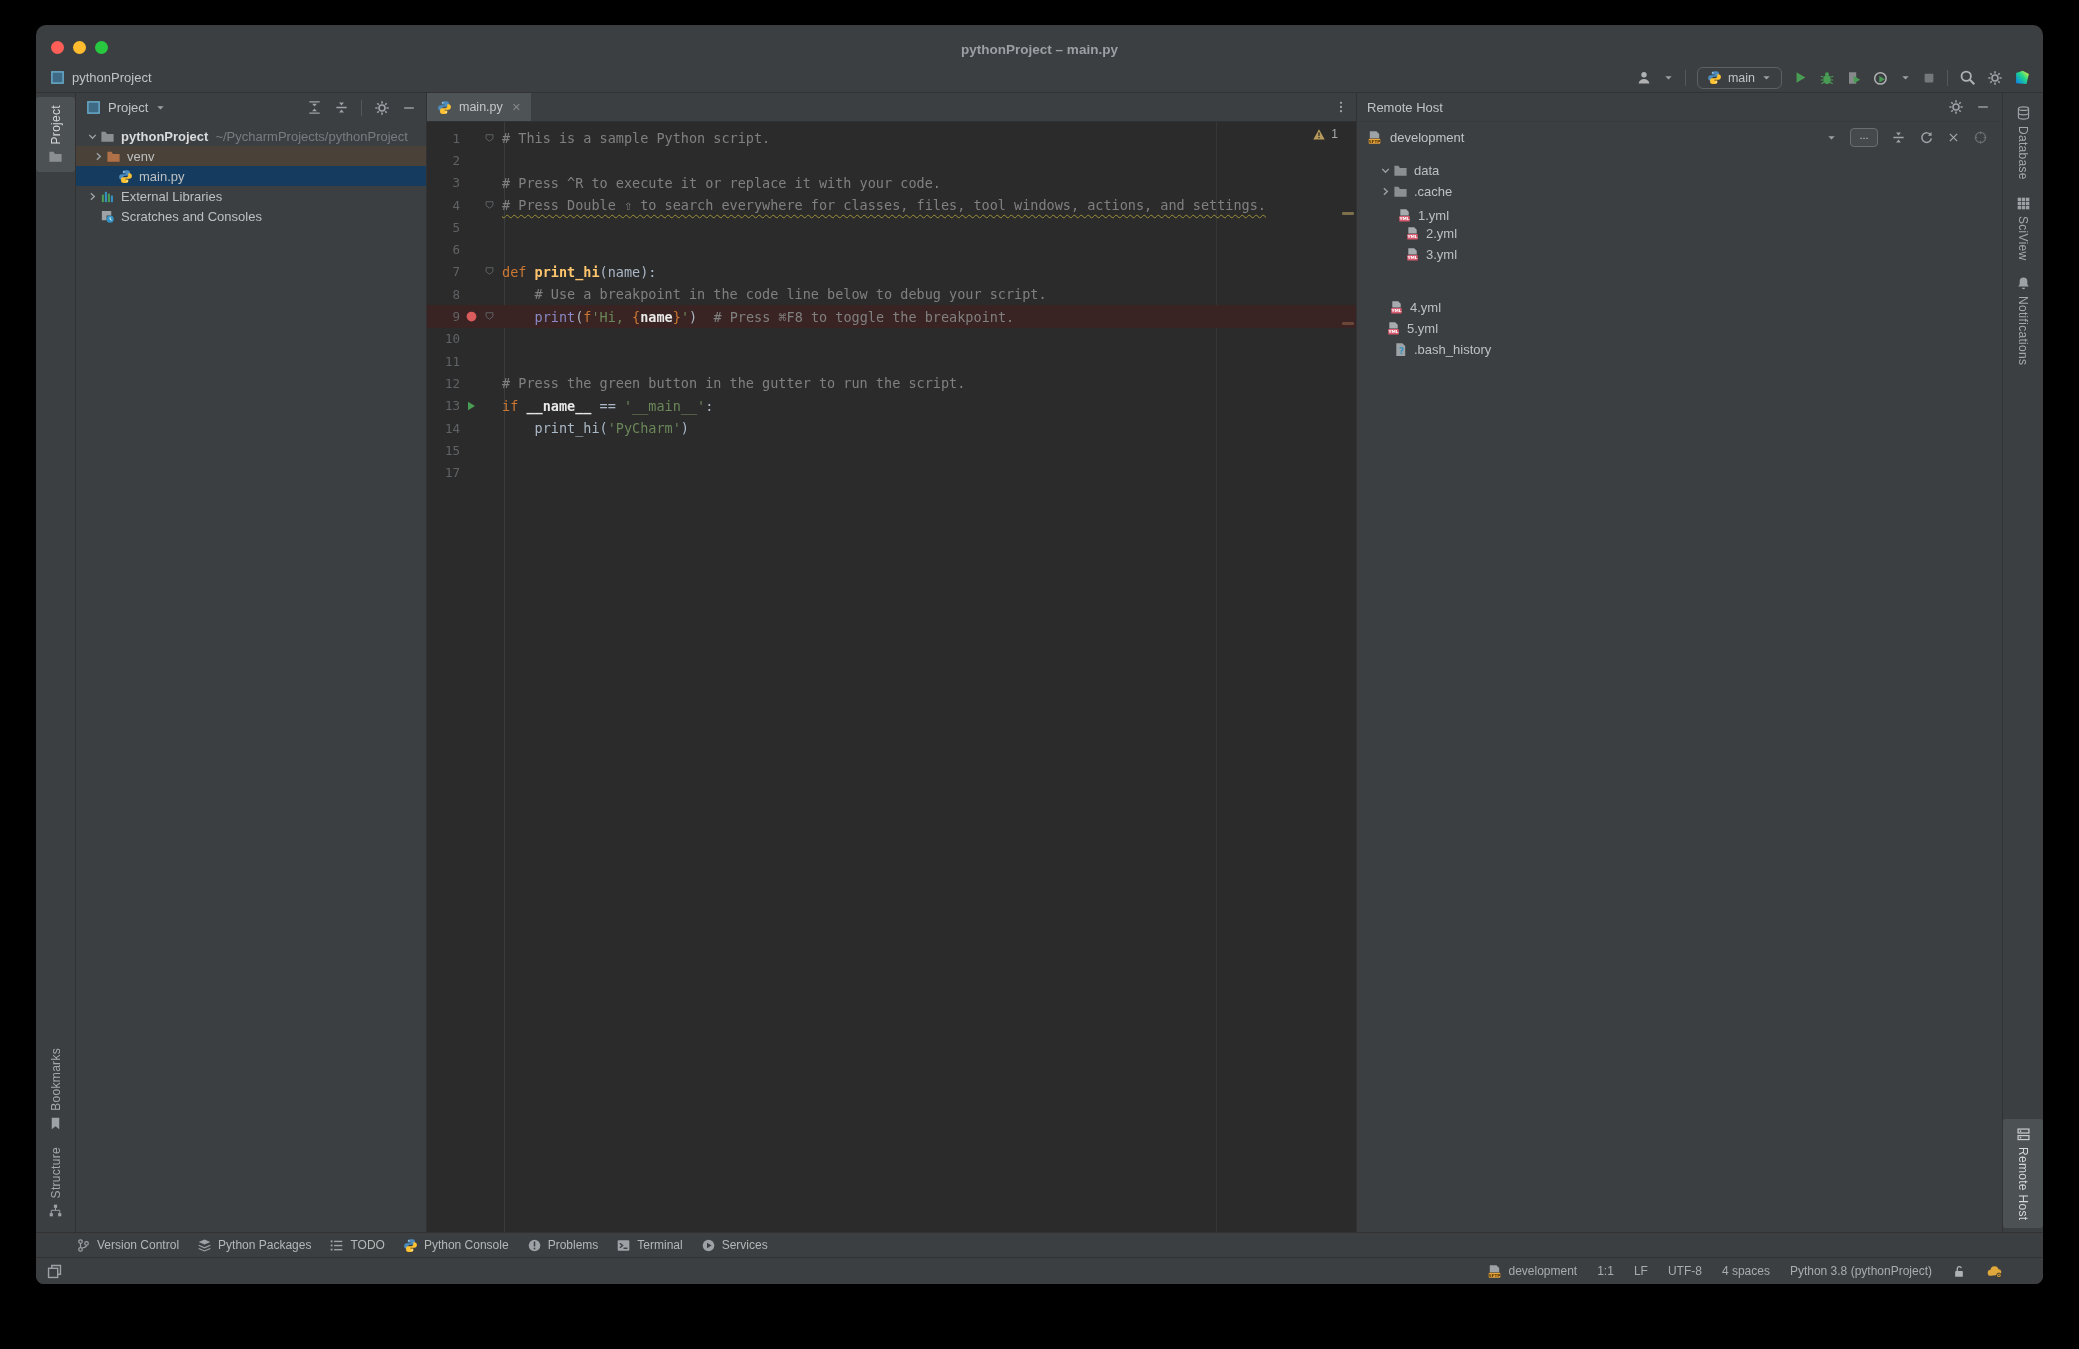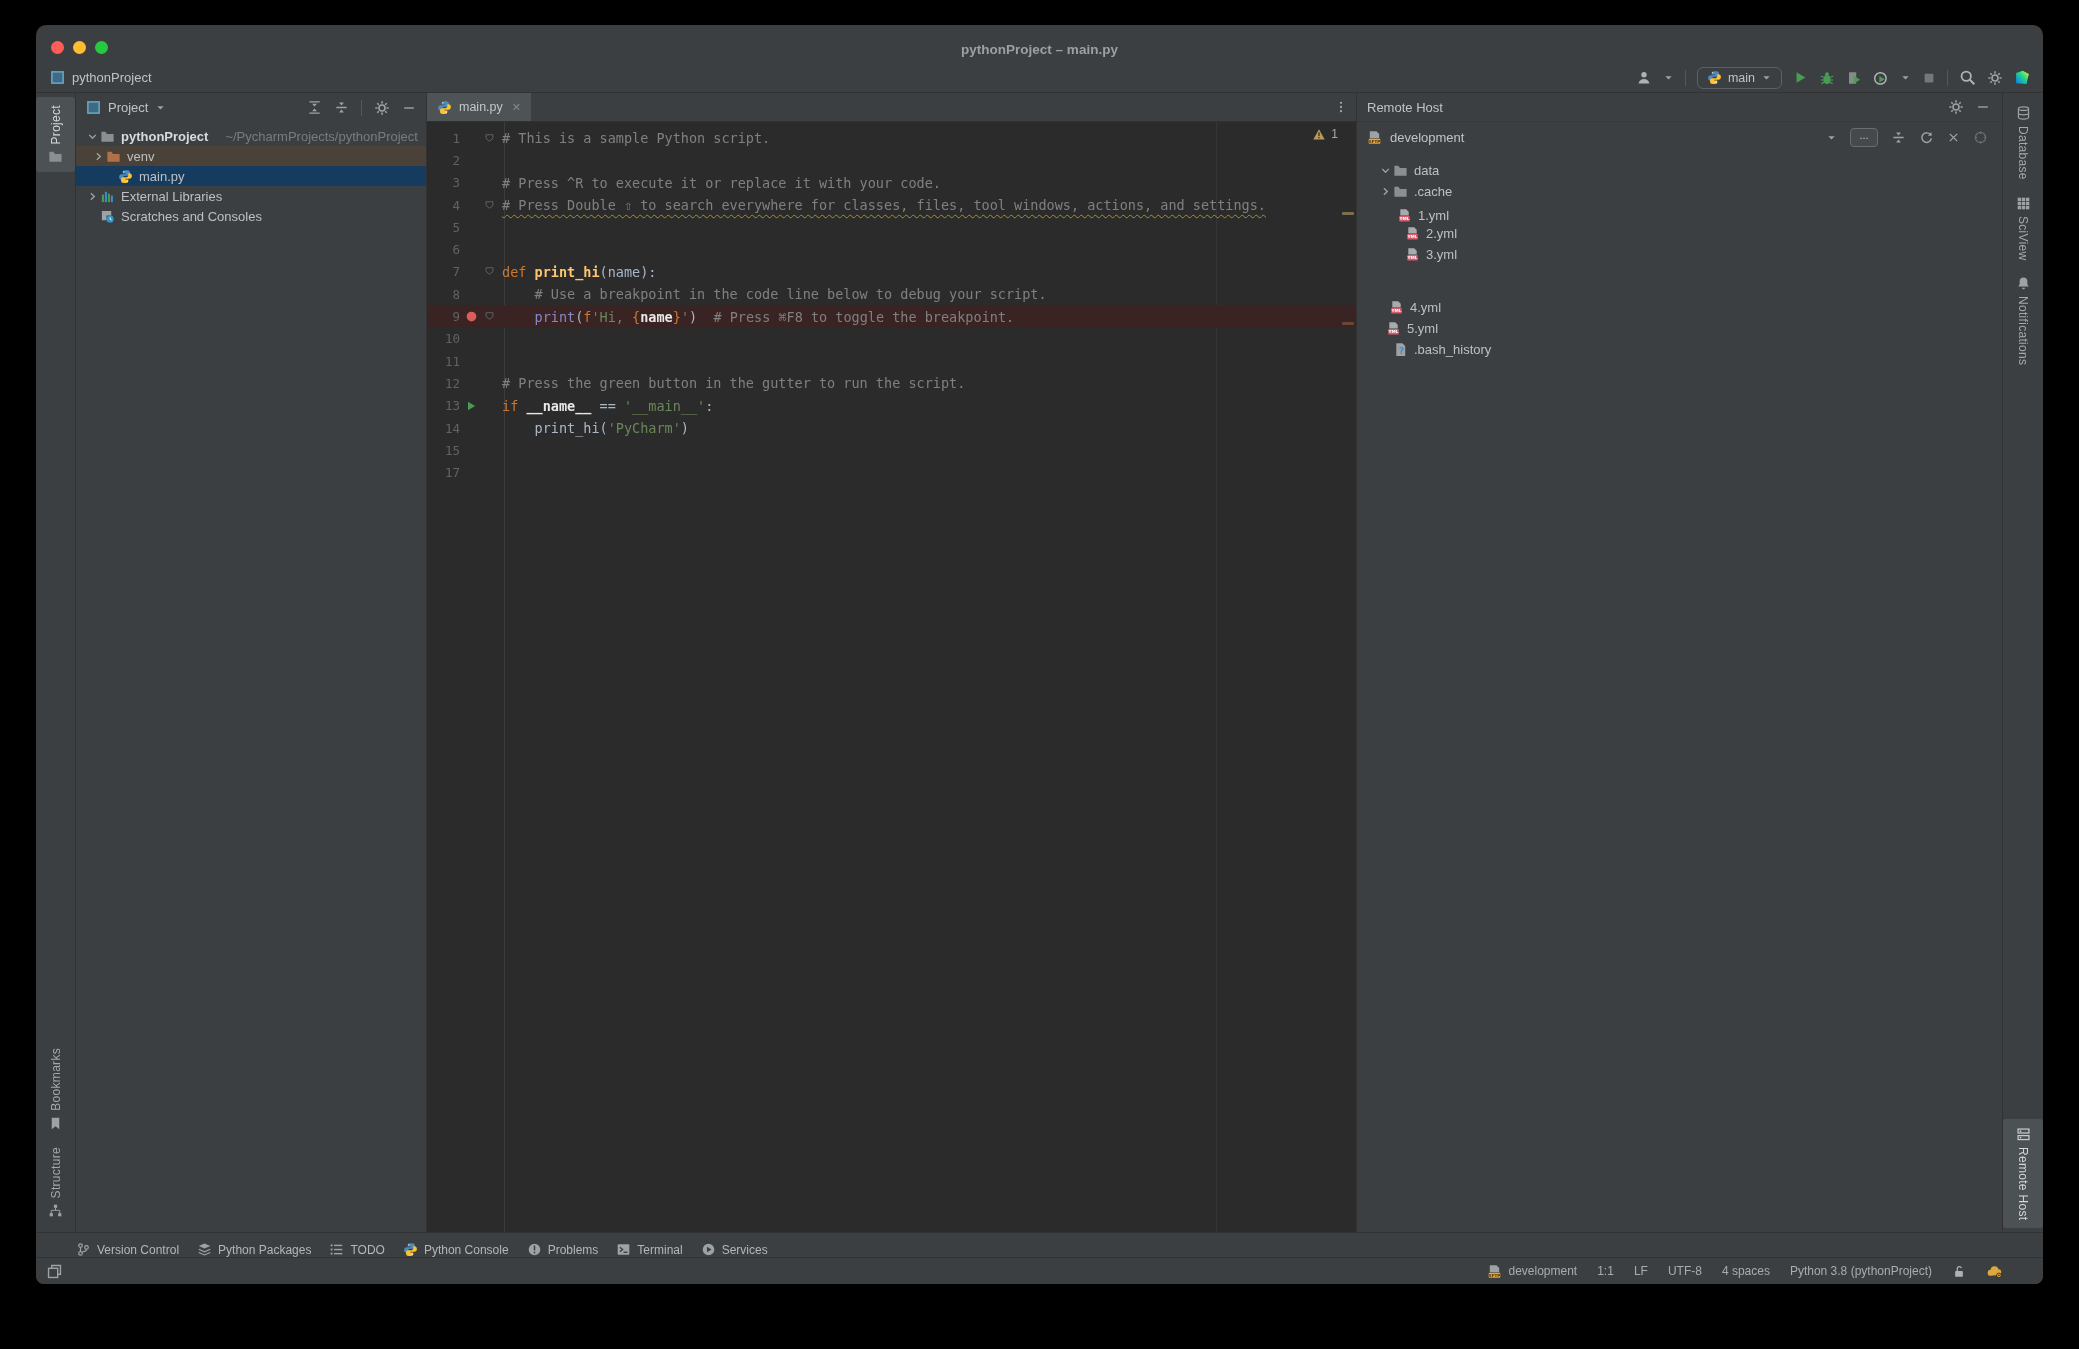--- a/index.html
+++ b/index.html
@@ -41,21 +41,21 @@
   .stripe-tab.active .vr,.stripe-tab.active .vl{color:#d6d8da}
   
   .projpanel{width:351px;flex:0 0 351px;display:flex;flex-direction:column;border-right:1px solid var(--border);background:var(--panel)}
   .panel-header{height:29px;flex:0 0 29px;display:flex;align-items:center;padding:0 10px;gap:7px;font-size:13px;color:#c0c3c6}
   .ph-icons{margin-left:auto;display:flex;align-items:center;gap:12px}
   .tree{padding-top:4px;font-size:13px;color:#bdc0c2;overflow:hidden}
   .tree-row{height:20px;display:flex;align-items:center;white-space:nowrap}
   .tree-row .chev{width:16px;flex:0 0 16px;display:flex;align-items:center;justify-content:center}
   .tree-row .lbl{margin-left:6px}
   .tree-row .lbl.bold{font-weight:700;color:#d8dadc}
-  .tree-row .suffix{color:#787c80;margin-left:17px}
+  .tree-row .suffix{color:#787c80;margin-left:7px}
   .tree-row.excluded{background:var(--excluded)}
   .tree-row.selected{background:var(--sel_inactive)}
   .tree-row.selected-blue{background:var(--accent);color:#fff}
   .tree-row.selected-blue .lbl{color:#fff}
   
   .editorcol{flex:1 1 auto;display:flex;flex-direction:column;min-width:0}
   .tabbar{height:29px;flex:0 0 29px;background:var(--panel);display:flex;align-items:stretch;position:relative;border-bottom:1px solid #2f3234}
   .tab{display:flex;align-items:center;gap:7px;padding:0 10px;background:var(--tab_active);font-size:12.5px;color:#c4c7c9}
   .tab .x{color:#85888b;font-size:11px;margin-left:2px}
   .kebab{position:absolute;right:8px;top:0;bottom:0;display:flex;align-items:center}
@@ -82,21 +82,21 @@
   
   .remotepanel{width:646px;flex:0 0 646px;border-left:1px solid var(--border);display:flex;flex-direction:column;background:var(--panel)}
   .remote-header{height:29px;flex:0 0 29px;display:flex;align-items:center;padding:0 12px 0 10px;font-size:13px;color:#c0c3c6;border-bottom:1px solid #37393b}
   .remote-toolbar{height:30px;flex:0 0 30px;display:flex;align-items:center;padding:0 14px 0 10px;gap:8px;font-size:13px;color:#c0c3c6}
   .rt-icons{margin-left:auto;display:flex;align-items:center;gap:13px}
   .morebtn{width:28px;height:19px;border:1px solid #6a6d6f;border-radius:4px;background:#46494c;color:#c0c3c6;
     font-size:11px;display:flex;align-items:center;justify-content:center;line-height:0;padding-bottom:5px}
   .remotetree{padding-top:8px;font-size:13px;color:#bdc0c2}
   .remotetree .tree-row{height:21px}
   
-  .toolbar-bottom{height:25px;flex:0 0 25px;border-top:1px solid var(--border);display:flex;align-items:flex-end;gap:18px;padding-left:40px;background:var(--panel)}
+  .toolbar-bottom{height:25px;flex:0 0 25px;border-top:1px solid var(--border);display:flex;align-items:center;gap:18px;padding-left:40px;background:var(--panel)}
   .bb-item{display:flex;align-items:center;gap:6px;font-size:12px;color:#b4b6b8}
   .statusbar{height:27px;flex:0 0 27px;border-top:1px solid var(--border);display:flex;align-items:center;background:var(--panel);padding:0 40px 0 10px}
   .sb-right{margin-left:auto;display:flex;align-items:center;gap:20px}
   .sb-item{display:flex;align-items:center;gap:6px;font-size:12px;color:#a9acae}
 </style>
 </head>
 <body>
 
 <div class="window">
 

